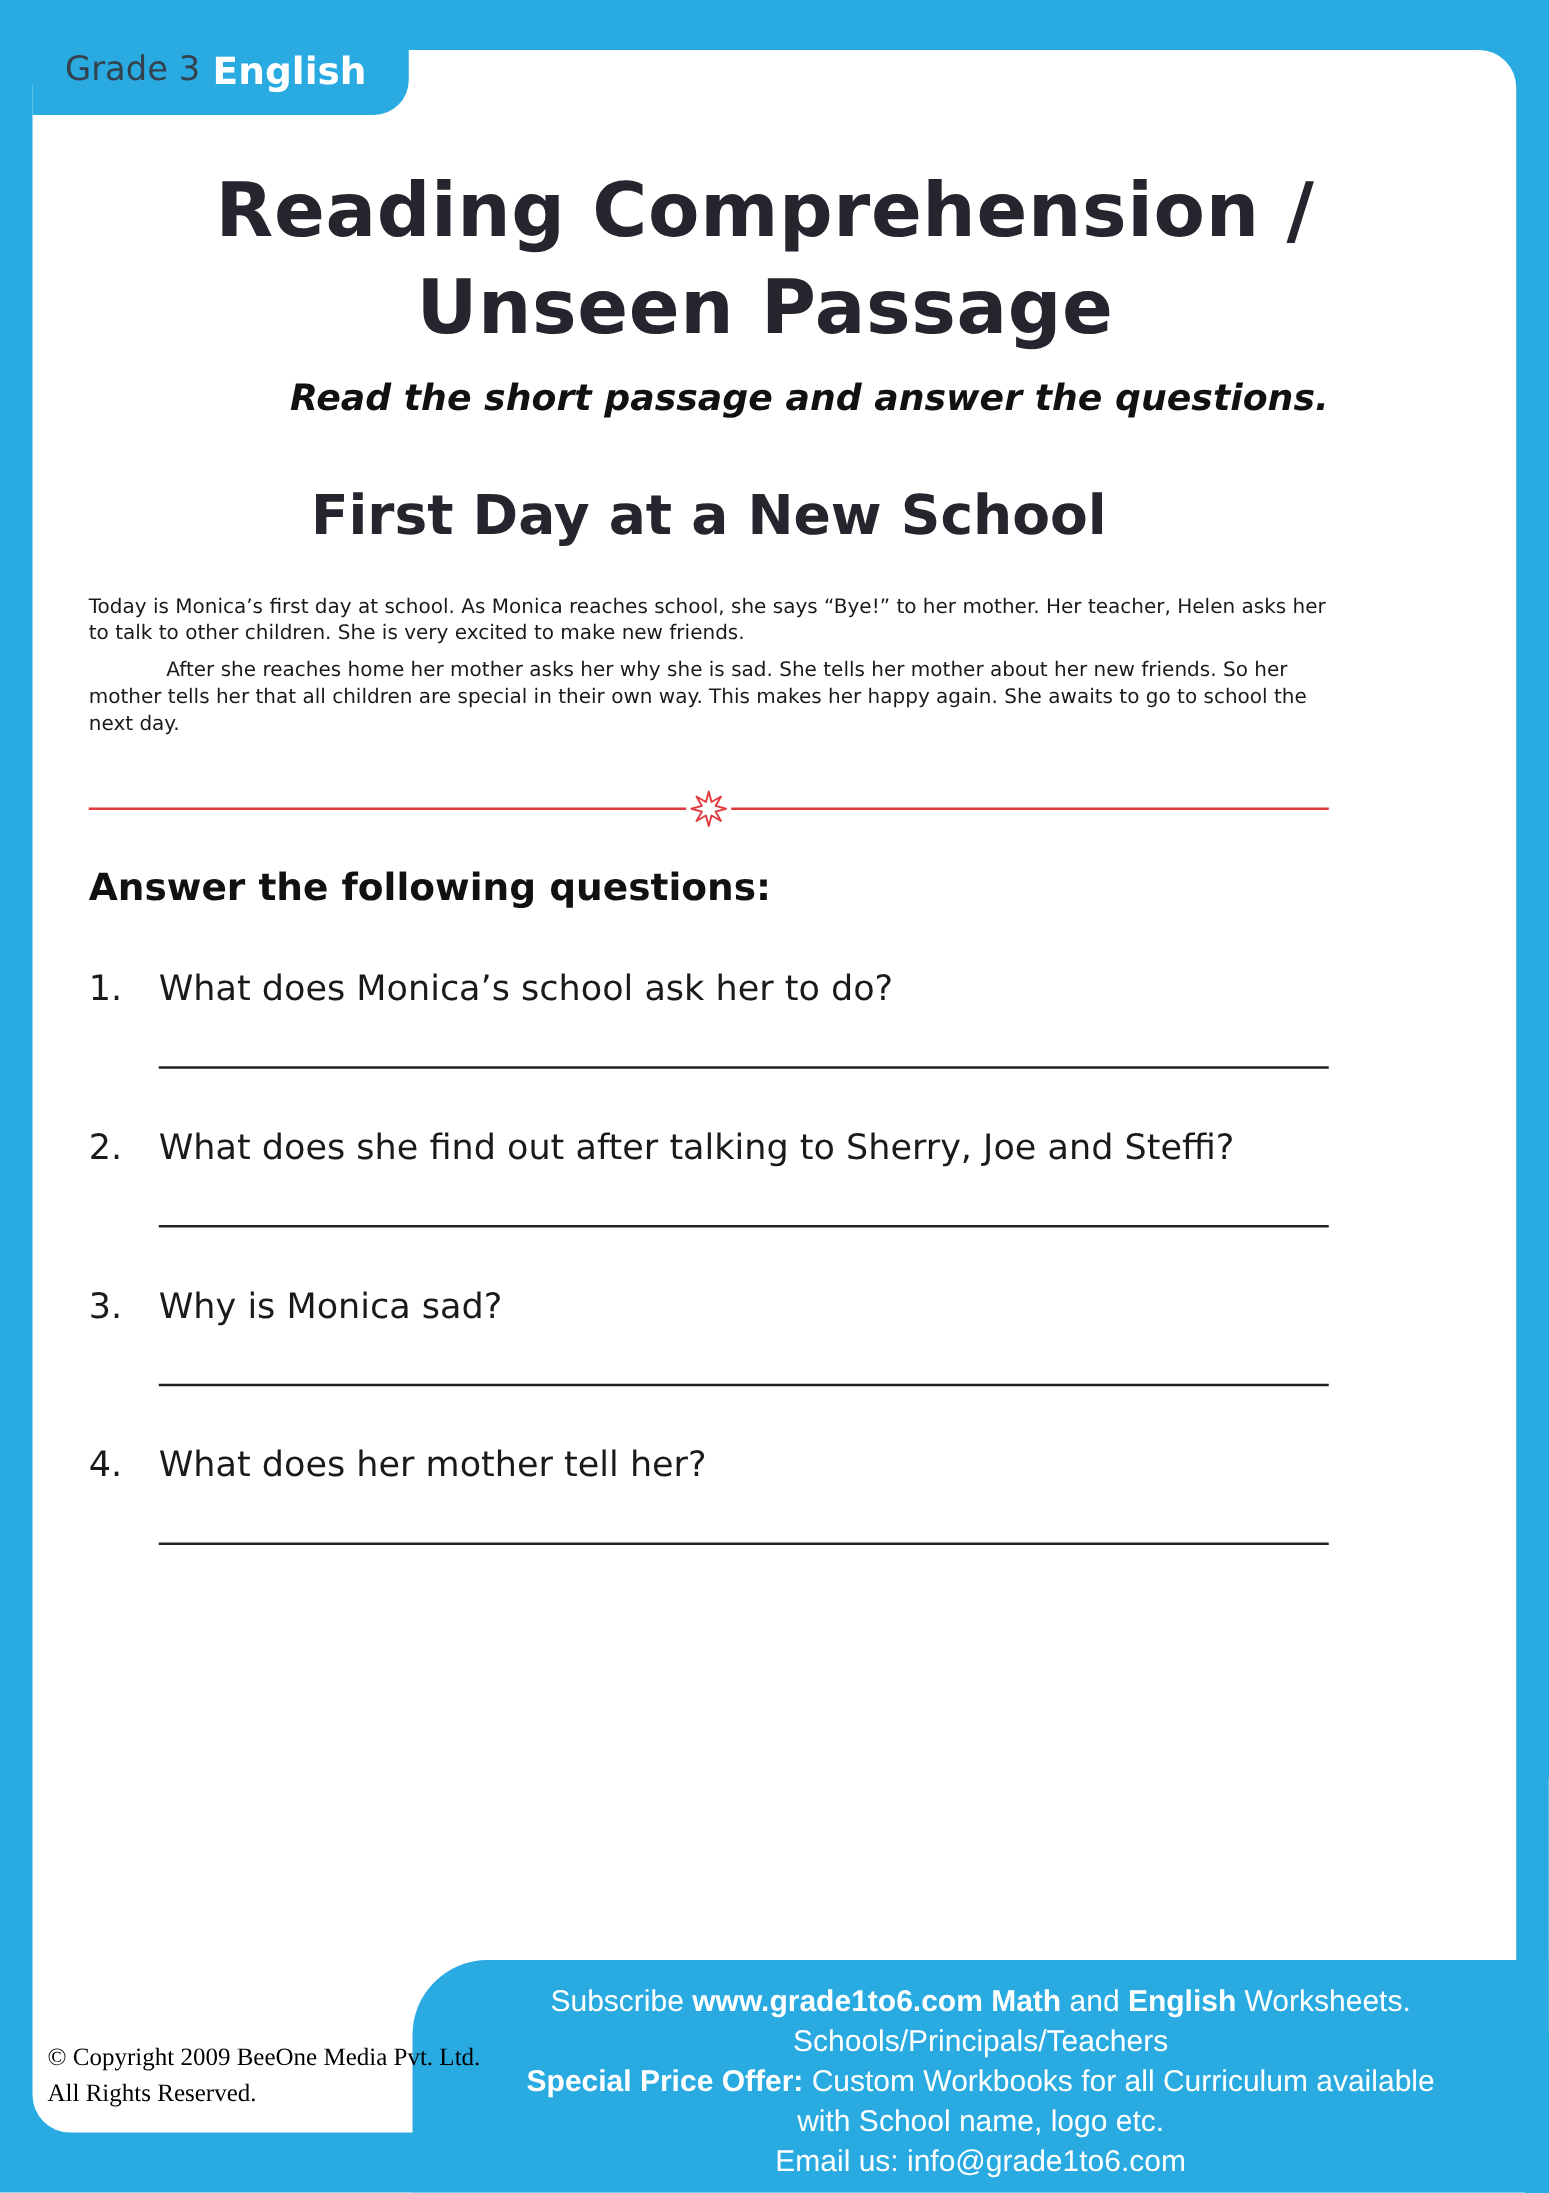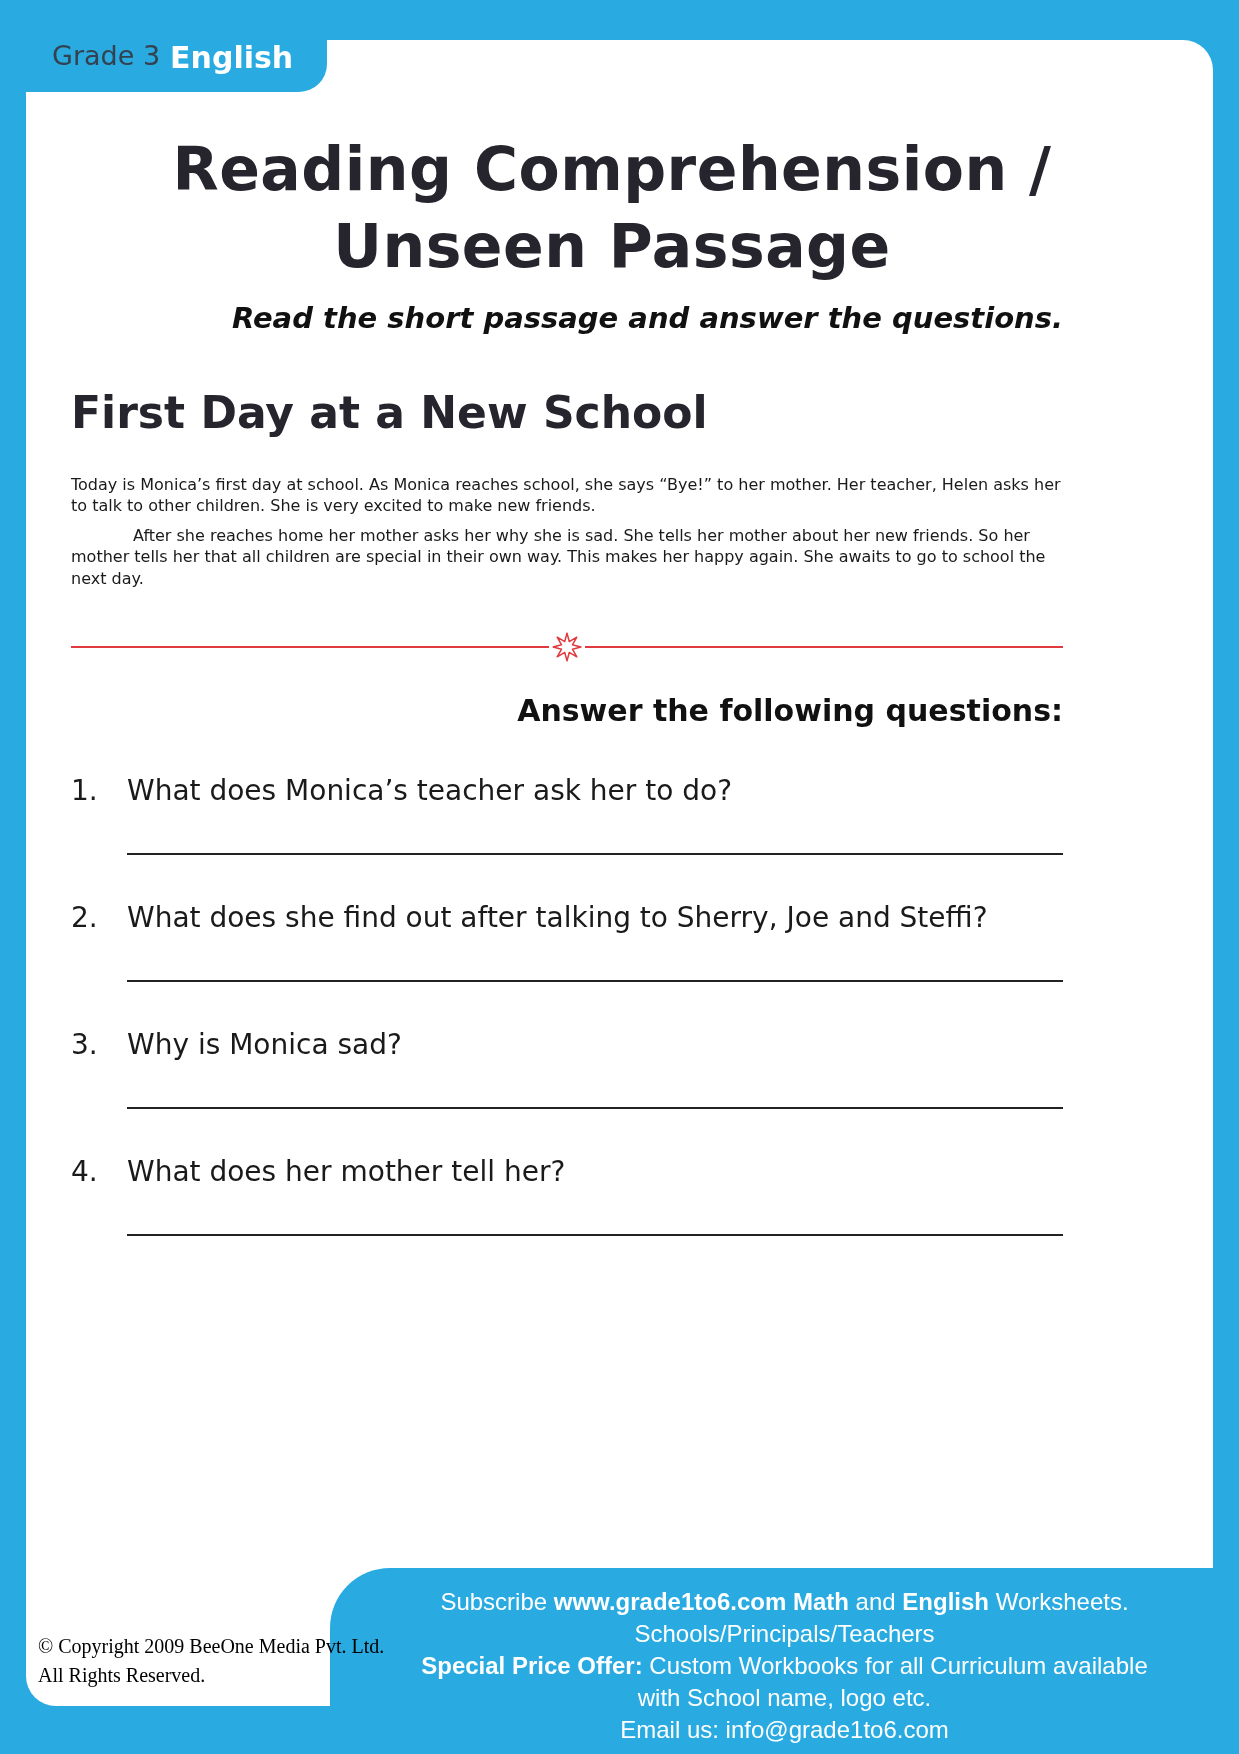--- a/index.html
+++ b/index.html
@@ -42,21 +42,21 @@
     letter-spacing: 0.5px;
     margin: 0 -90px 0 0; 
   }
   .instruction {
     font-weight: bold; font-style: italic;
     font-size: 29px; color: #111111;
     margin-top: 16px;
     text-align: right;
   }
   .passage-title {
-    text-align: left;
+    text-align: center;
     font-size: 44px; font-weight: 800;
     color: #26242c;
     margin-top: 52px;
   }
   .passage p {
     font-size: 16px; line-height: 1.33;
     color: #1a1a1a;
     margin: 0 0 9px 0;
   }
   .passage p:first-of-type { margin-top: 36px; }
@@ -66,21 +66,20 @@
     display: flex; align-items: center;
     margin: 42px 0 0 0;
   }
   .divider .line { flex: 1; border-top: 2px solid #e0393e; height: 0; }
   .divider svg { margin: 0 2px; display: block; }
 
   .qa-heading {
     font-size: 30px; font-weight: bold;
     color: #111111;
     margin-top: 30px;
-    text-align: right;
   }
   .question { margin-top: 46px; }
   .q-row { display: flex; font-size: 28px; color: #1a1a1a; }
   .q-num { width: 56px; flex: none; }
   .answer-line {
     margin-left: 56px;
     margin-top: 46px;
     border-bottom: 2px solid #222222;
     height: 0;
   }
@@ -136,21 +135,21 @@
         <polygon points="15,2 17.1,9.9 24.2,5.8 20.1,12.9 28,15 20.1,17.1 24.2,24.2 17.1,20.1 15,28 12.9,20.1 5.8,24.2 9.9,17.1 2,15 9.9,12.9 5.8,5.8 12.9,9.9" fill="#ffffff" stroke="#e0393e" stroke-width="1.4" stroke-linejoin="round"></polygon>
       </svg>
       <div class="line"></div>
     </div>
 
     <div class="qa-heading">Answer the following questions:</div>
 
     <div class="question">
       <div class="q-row">
         <span class="q-num">1.</span>
-        <span>What does Monica’s teacher ask her to do?</span>
+        <span>What does Monica’s school ask her to do?</span>
       </div>
       <div class="answer-line"></div>
     </div>
 
     <div class="question">
       <div class="q-row">
         <span class="q-num">2.</span>
         <span>What does she find out after talking to Sherry, Joe and Steffi?</span>
       </div>
       <div class="answer-line"></div>

